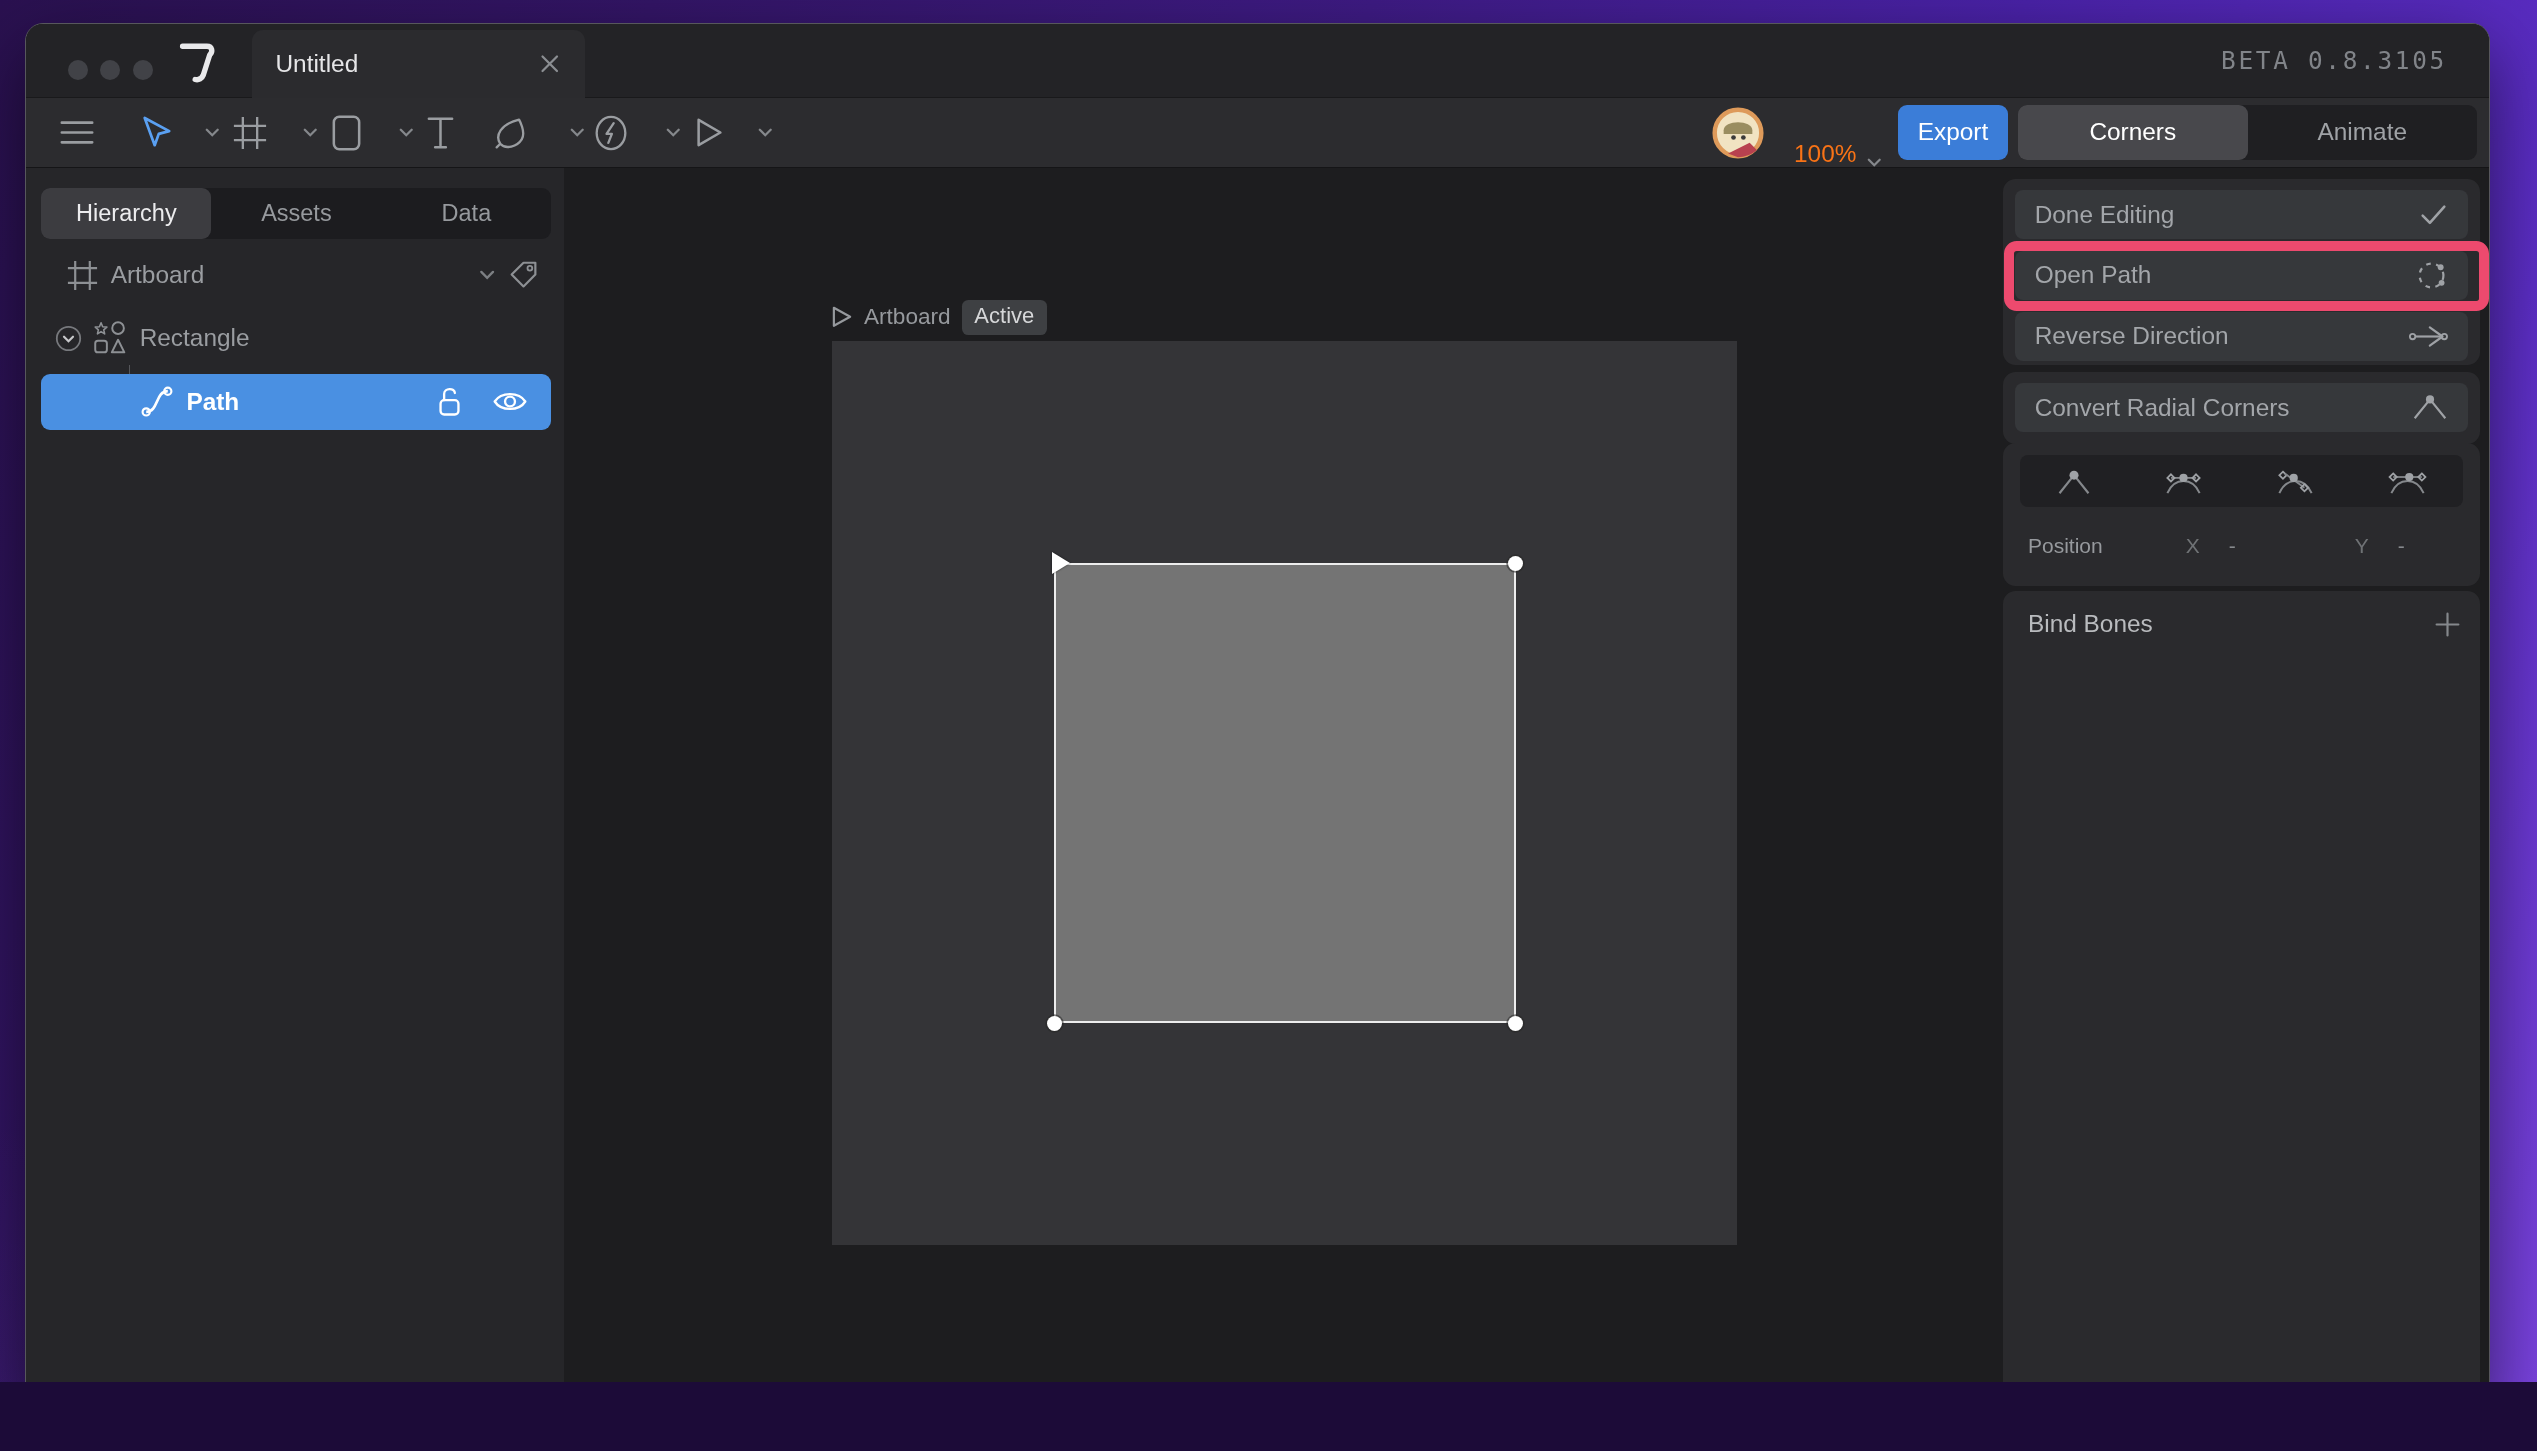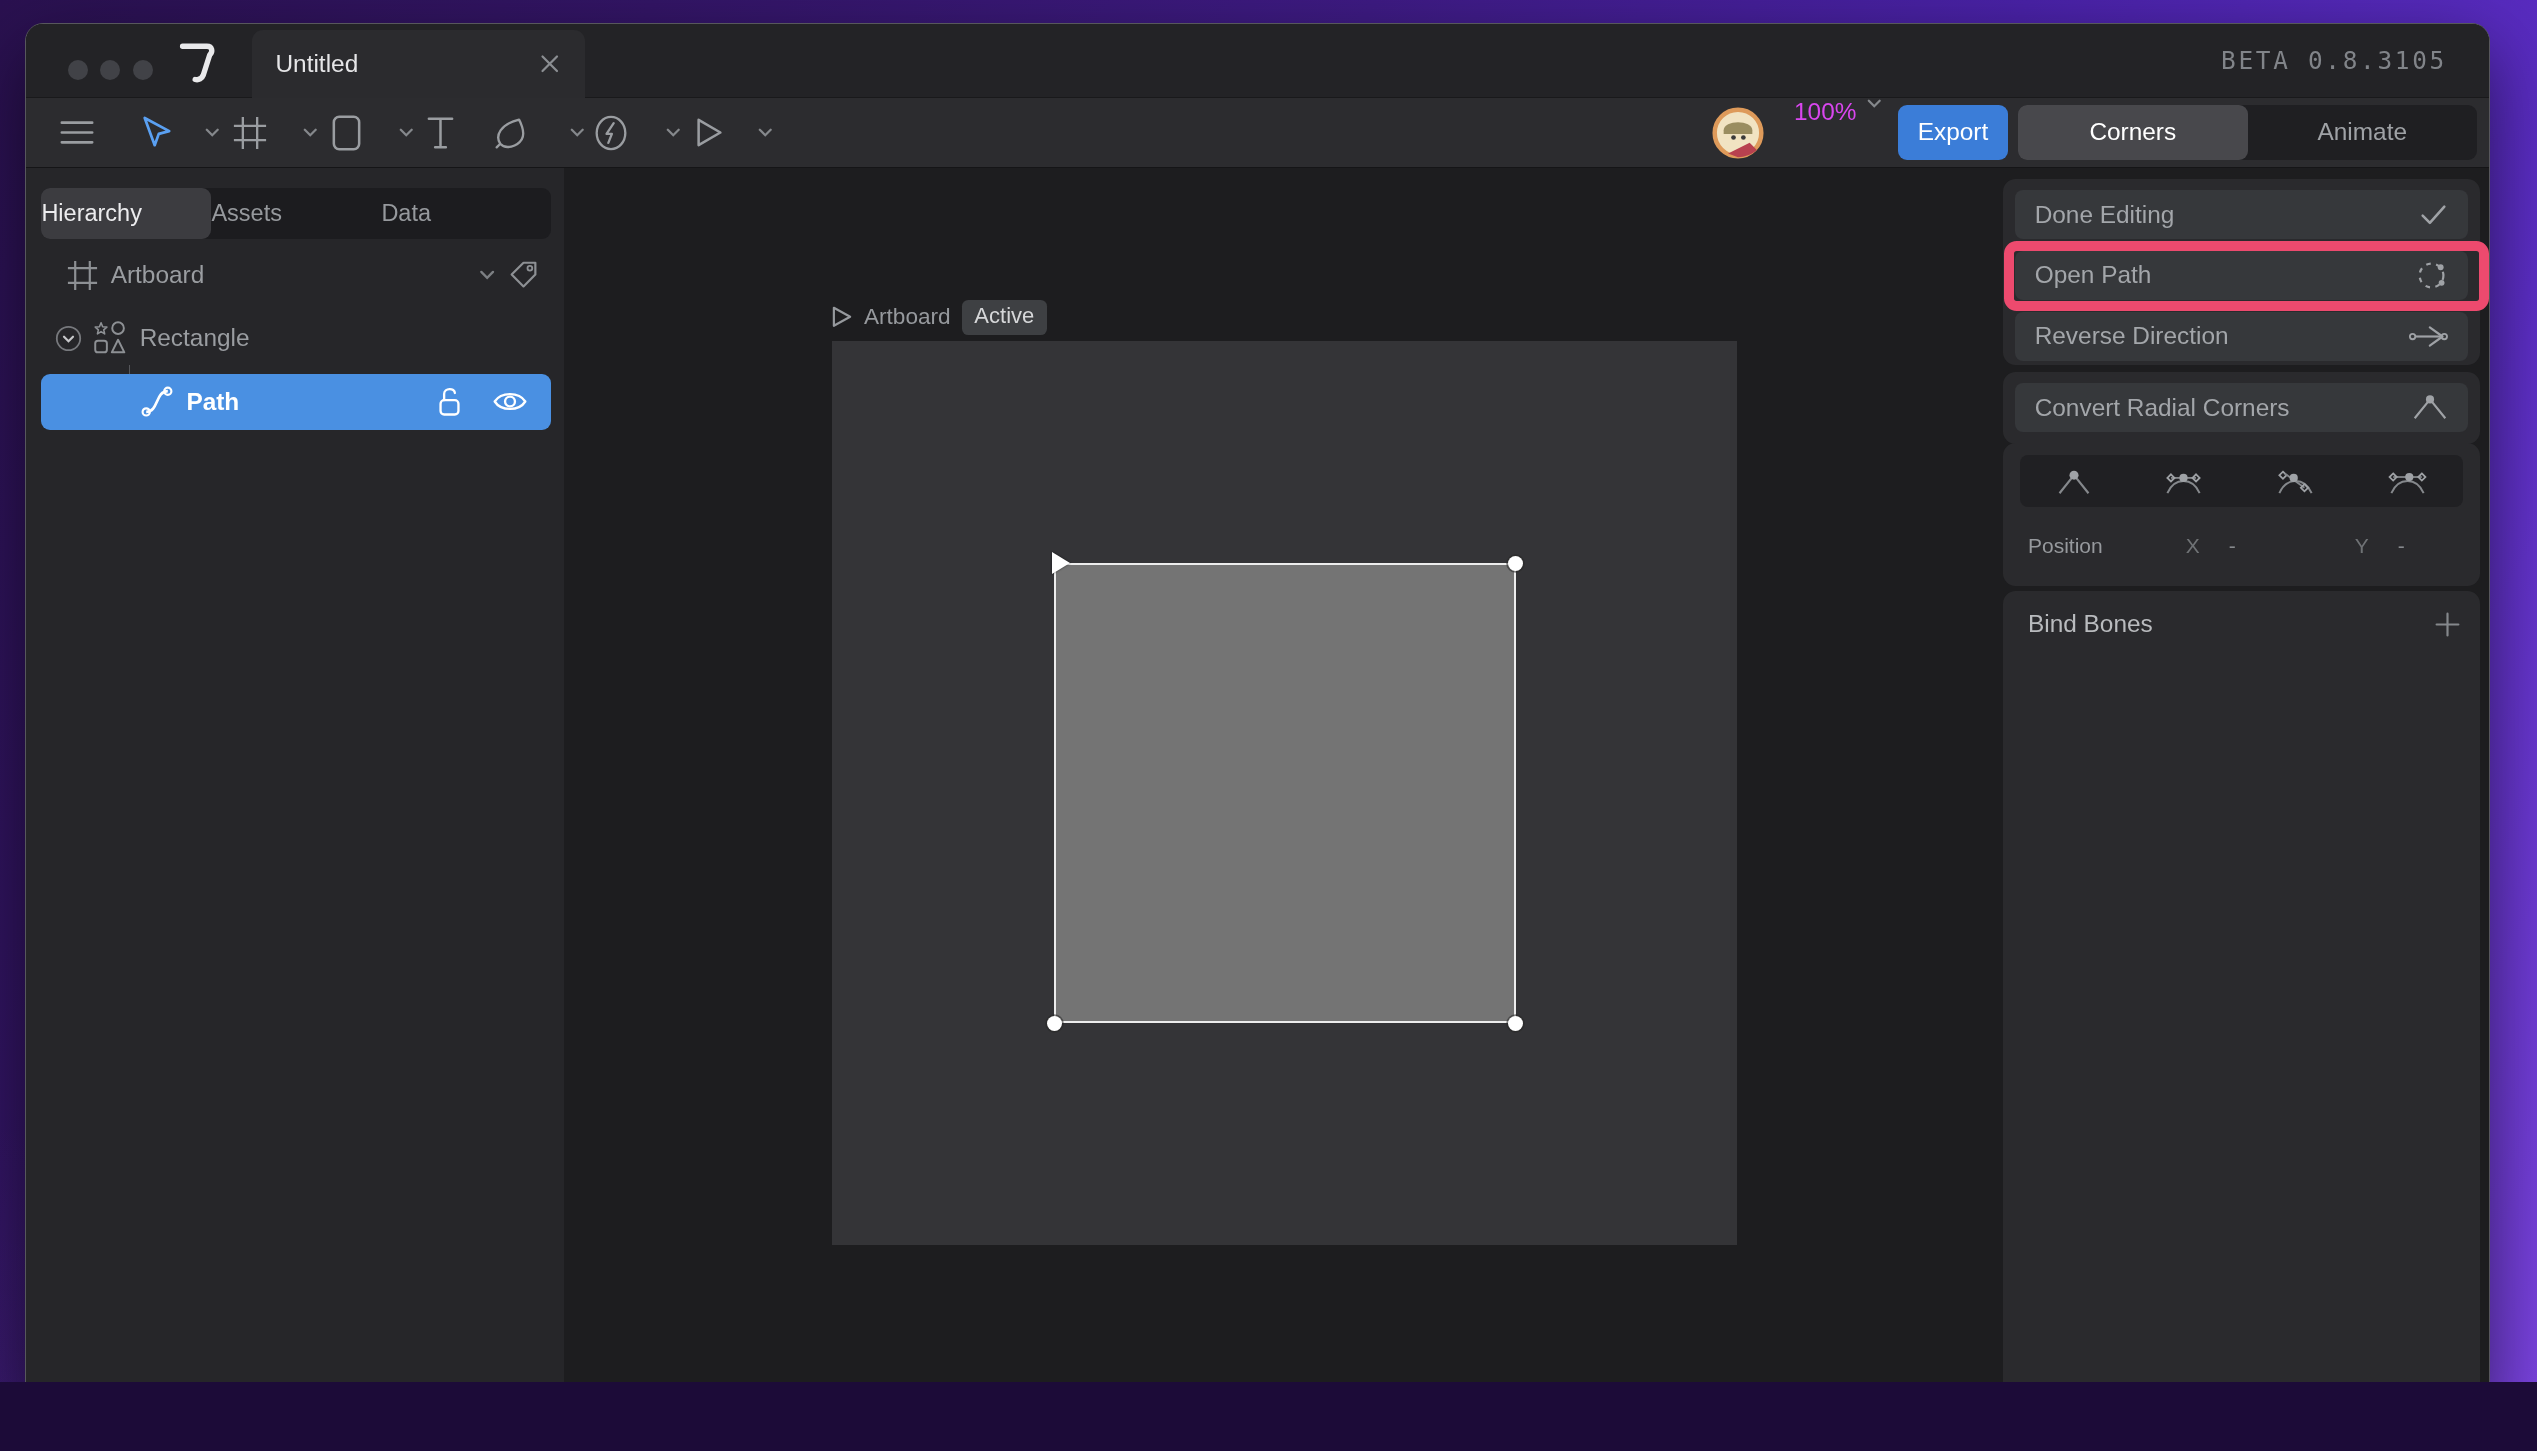--- a/index.html
+++ b/index.html
@@ -51,21 +51,21 @@
   }
 
   
   .toolbar {
     position: relative; height: 70px; flex: none; background: #2c2c2f;
     border-bottom: 0.9px solid #151517; display: flex; align-items: center;
   }
   .tool { position: absolute; top: 0; height: 70px; display: flex; align-items: center; justify-content: center; }
   .chev { width: 14.5px; height: 11px; }
   .avatar { position: absolute; left: 1686px; top: 9px; width: 52px; height: 52px; }
-  .zoom-ctl { position: absolute; left: 1768px; top: 0; height: 70px; display: flex; align-items: flex-start; gap: 11px; color: #d946ef; font-size: 24.4px; }
+  .zoom-ctl { position: absolute; left: 1768px; top: 0; height: 70px; display: flex; align-items: flex-end; gap: 11px; color: #f97316; font-size: 24.4px; }
   .export-btn {
     position: absolute; left: 1872px; top: 7.2px; width: 110px; height: 55px;
     border-radius: 9px; display: flex; align-items: center; justify-content: center;
     color: #ffffff; font-size: 24.4px;
   }
   .mode-seg {
     position: absolute; left: 1992px; top: 7.2px; width: 459px; height: 55px;
     background: #1f1f22; border-radius: 9px; display: flex;
   }
   .mode-item { flex: 1; display: flex; align-items: center; justify-content: center; font-size: 24.4px; color: #9fa2a6; border-radius: 9px; }
@@ -73,21 +73,21 @@
 
   
   .content { position: relative; flex: 1; display: flex; }
 
   
   .left-panel { position: relative; width: 538px; flex: none; background: #262629; }
   .lp-tabs {
     position: absolute; left: 15.4px; top: 20px; width: 510px; height: 51px;
     background: #1c1c1f; border-radius: 9px; display: flex;
   }
-  .lp-tab { flex: 1; display: flex; align-items: center; font-size: 23.5px; color: #96999d; border-radius: 9px; }
+  .lp-tab { flex: 1; display: flex; align-items: center; justify-content: center; font-size: 23.5px; color: #96999d; border-radius: 9px; }
   .lp-tab.active { background: #3c3c40; color: #ececee; }
   .tree-row { position: absolute; left: 0; width: 538px; height: 53px; display: flex; align-items: center; color: #9a9da1; font-size: 24.4px; }
   .row-artboard { top: 81px; }
   .row-rectangle { top: 144px; }
   .row-path {
     top: 206px; left: 15.4px; width: 510px; height: 56px;
     background: #4a90e2; border-radius: 9px; color: #ffffff;
   }
   .connector { position: absolute; border-color: #55565a; border-style: solid; }
   .conn-v { left: 103px; top: 197px; width: 0; height: 38px; border-width: 0 0 0 1.8px; }

